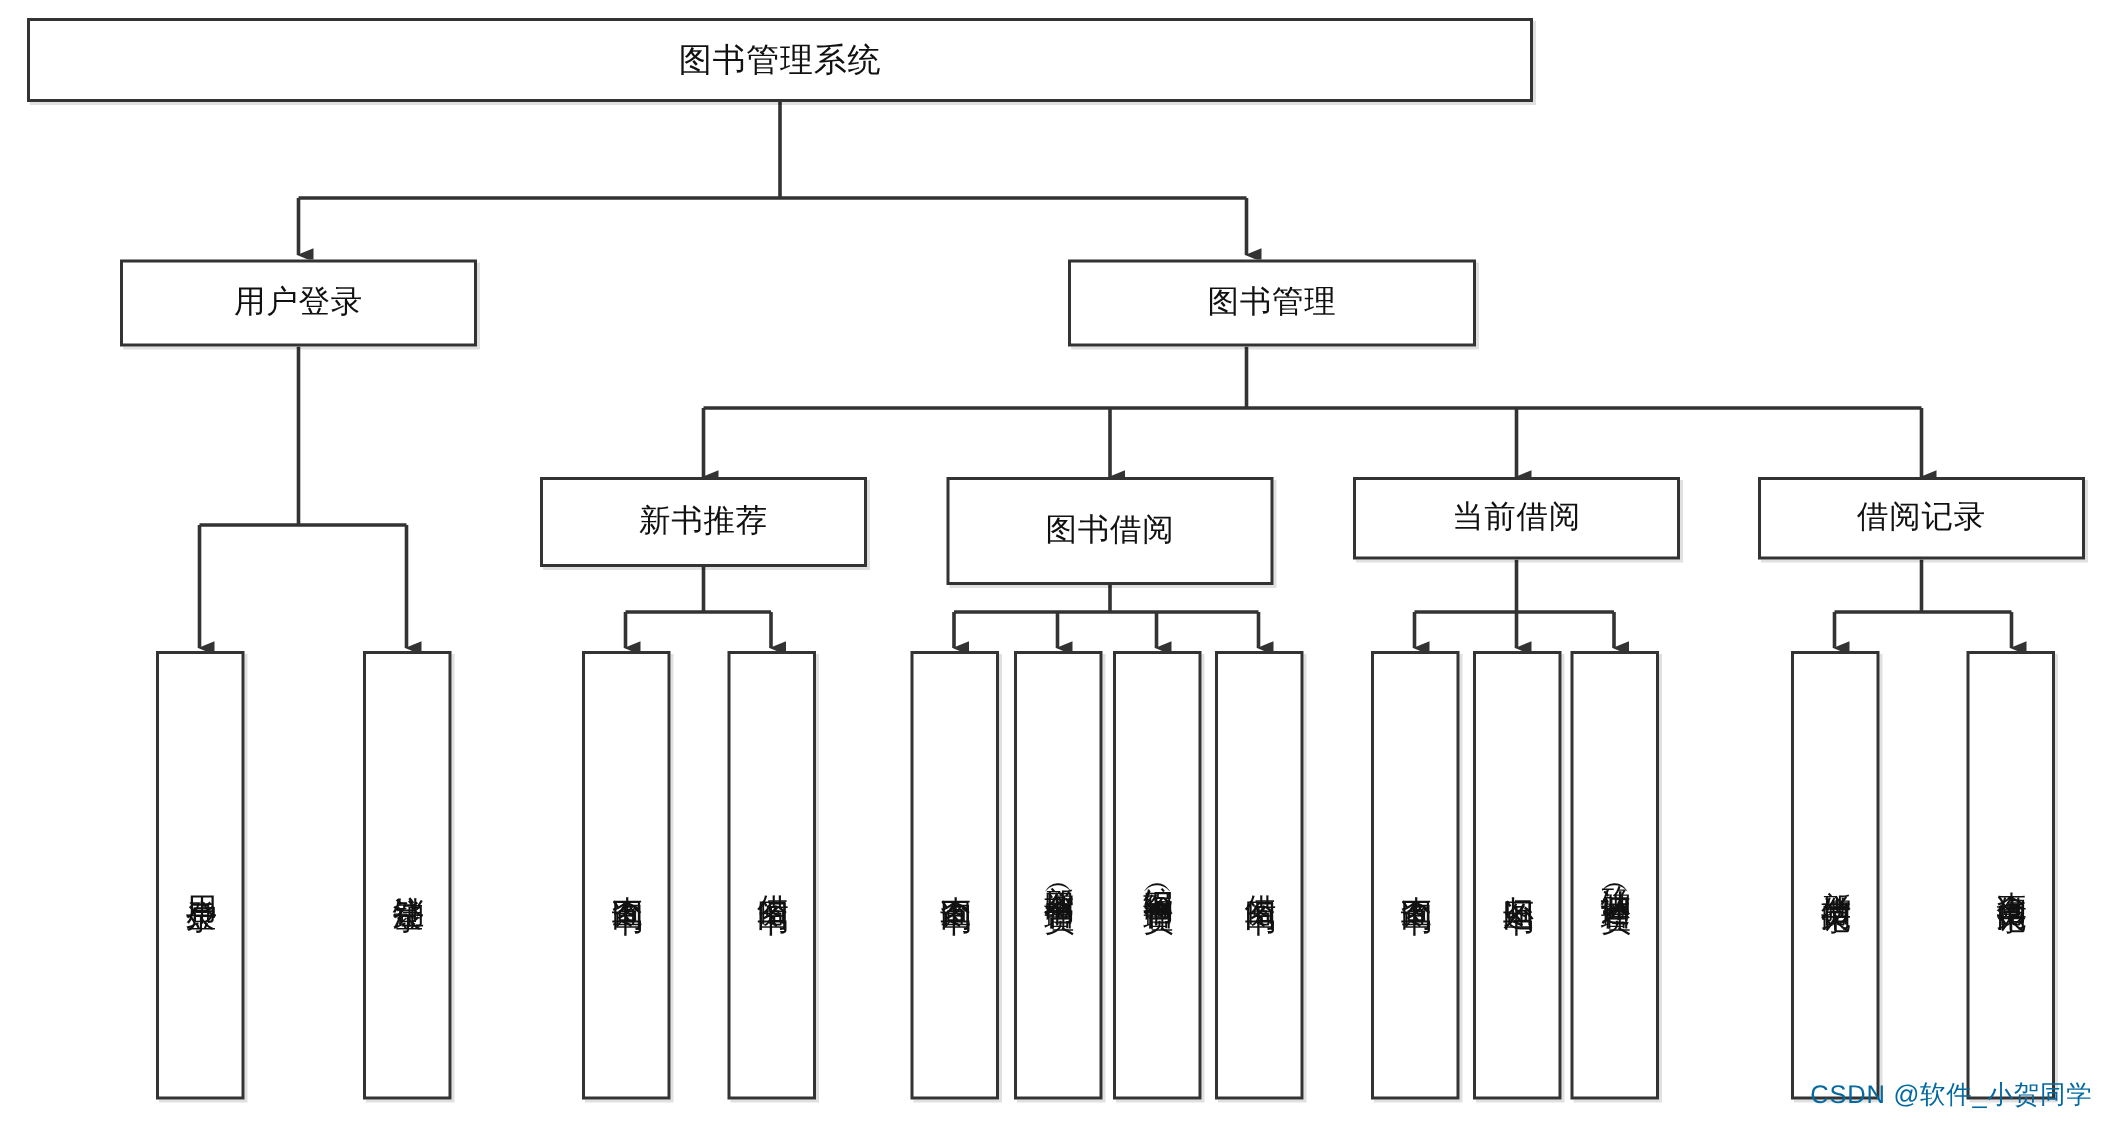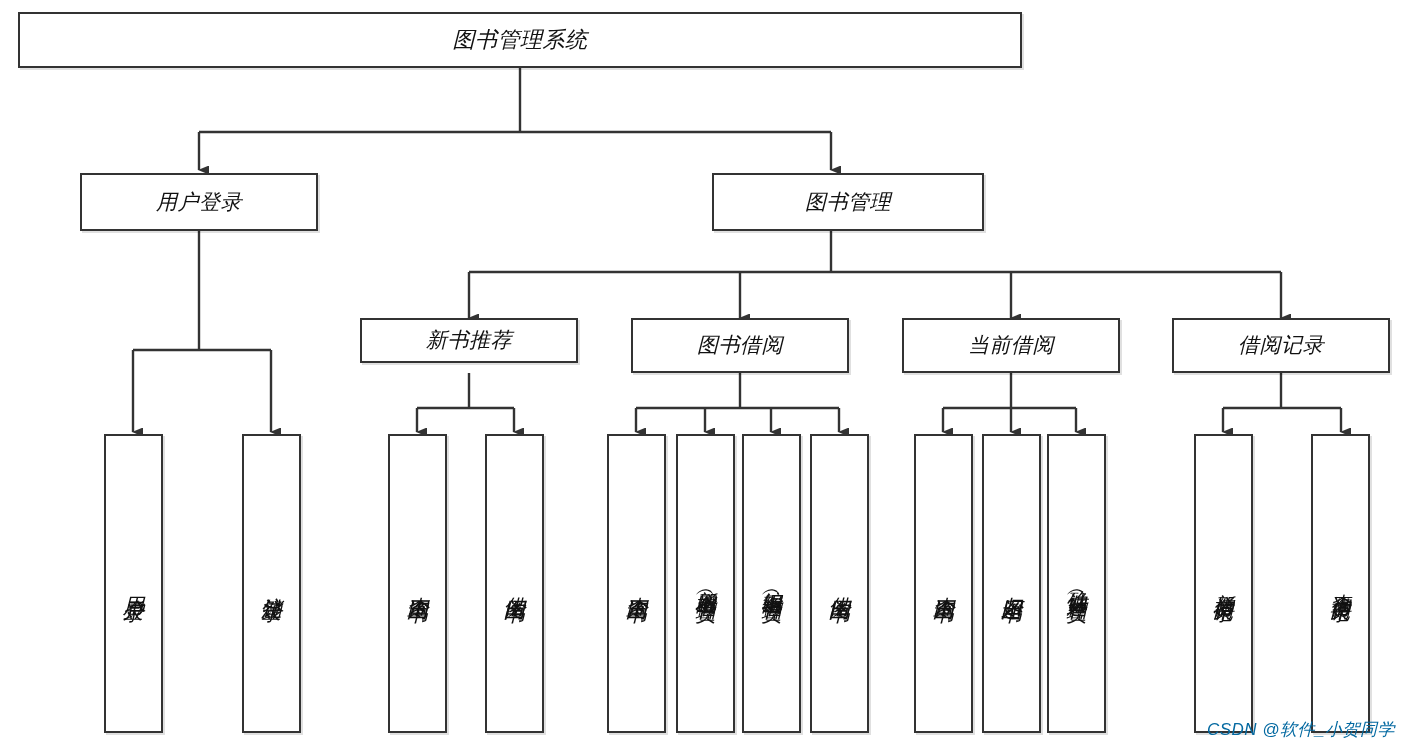--- a/index.html
+++ b/index.html
@@ -10,21 +10,20 @@
   body {
     font-family: "Liberation Sans", "DejaVu Sans", sans-serif;
     color: #1a1a1a;
   }
   #canvas {
     position: relative;
     width: 1405px;
     height: 747px;
     background: #ffffff;
     overflow: hidden;
-    font-style: italic;
   }
   
   #wires {
     position: absolute;
     left: 0;
     top: 0;
     width: 1405px;
     height: 747px;
     pointer-events: none;
   }
@@ -140,25 +139,25 @@
   </div>
 
   <div class="node lvl2" style="left:80px; top:173px; width:238px; height:58px;">
     <span class="label">用户登录</span>
   </div>
 
   <div class="node lvl2" style="left:712px; top:173px; width:272px; height:58px;">
     <span class="label">图书管理</span>
   </div>
 
-  <div class="node lvl3" style="left:360px; top:318px; width:218px; height:45px;">
+  <div class="node lvl3" style="left:360px; top:318px; width:218px; height:60px;">
     <span class="label">新书推荐</span>
   </div>
 
-  <div class="node lvl3" style="left:631px; top:318px; width:218px; height:55px;">
+  <div class="node lvl3" style="left:631px; top:318px; width:218px; height:72px;">
     <span class="label">图书借阅</span>
   </div>
 
   <div class="node lvl3" style="left:1172px; top:318px; width:218px; height:55px;">
     <span class="label">借阅记录</span>
   </div>
 
   <div class="node lvl3" style="left:902px; top:318px; width:218px; height:55px;">
     <span class="label">当前借阅</span>
   </div>

